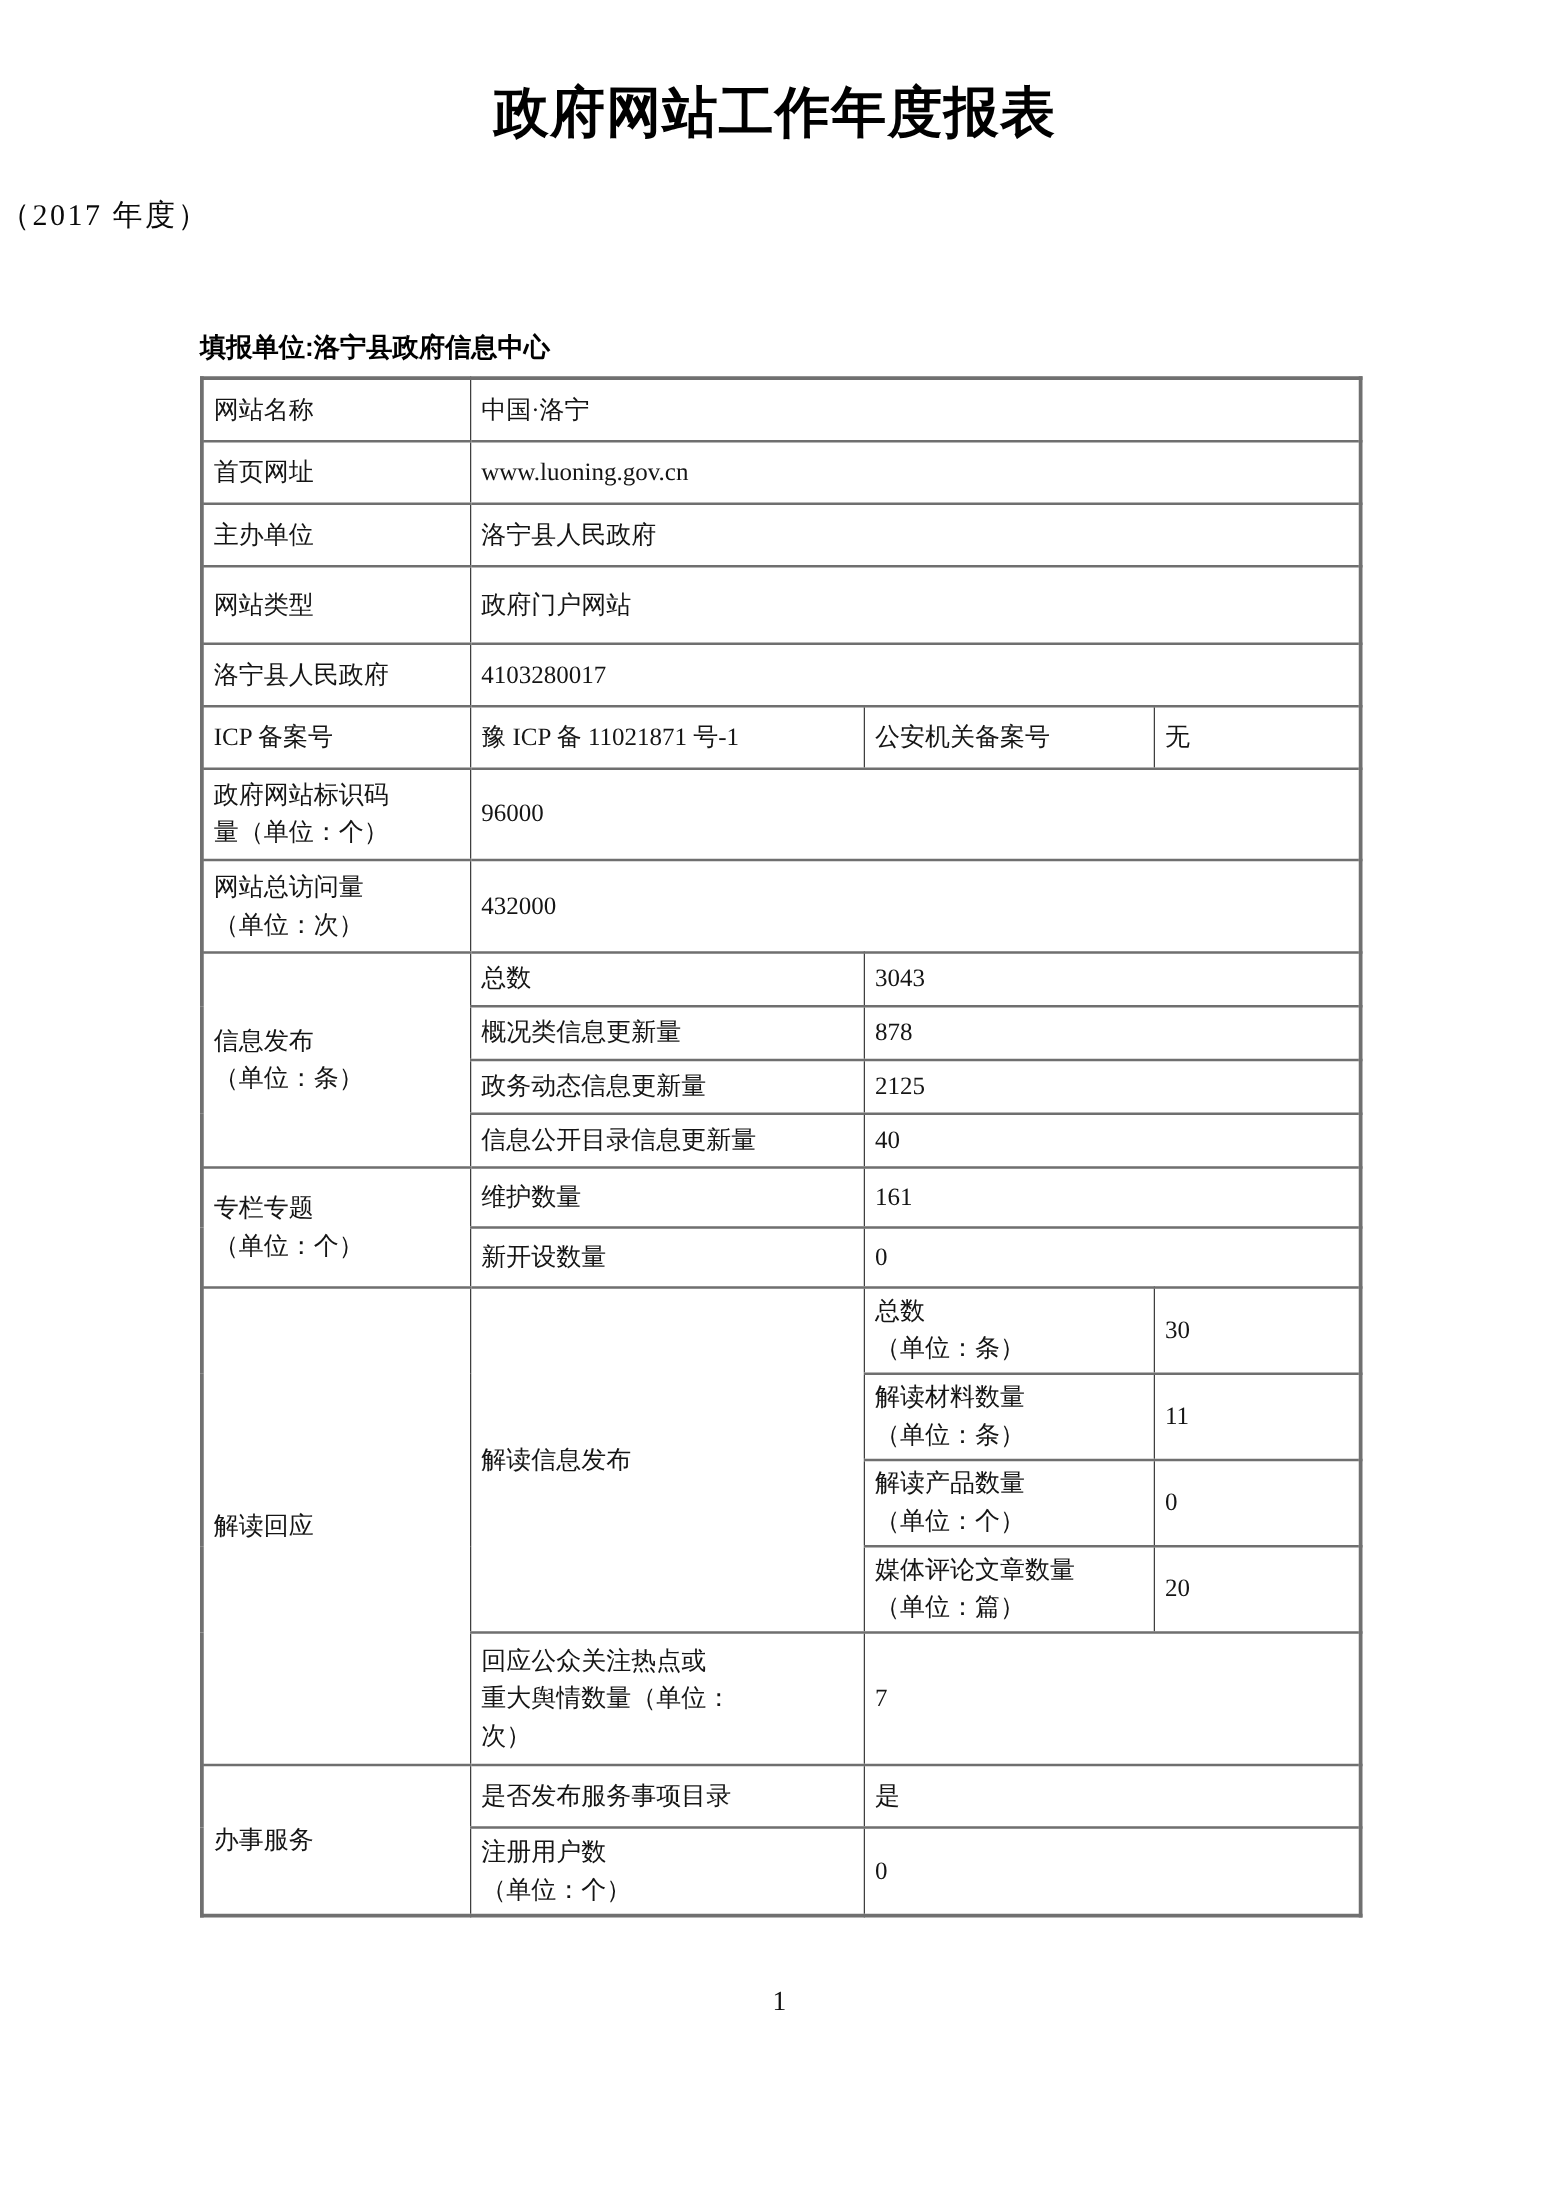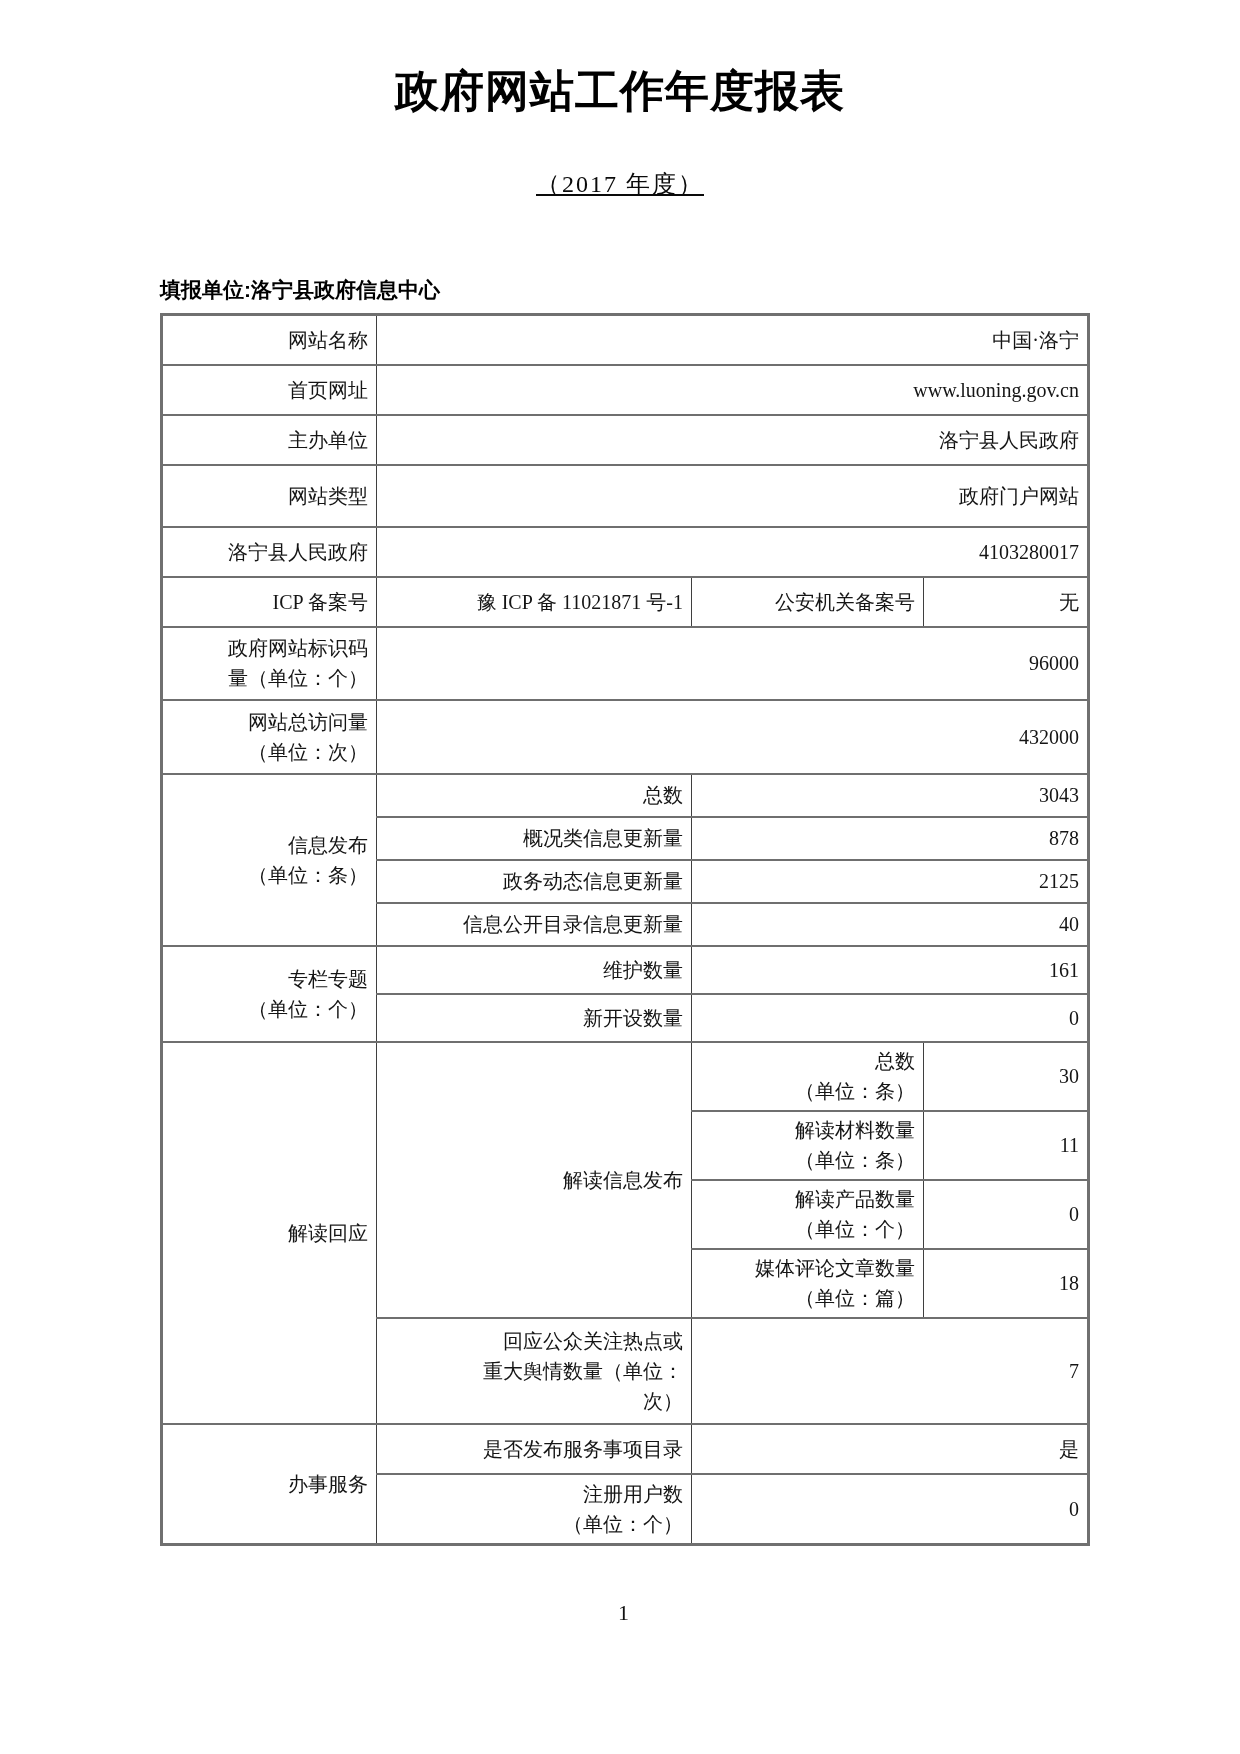--- a/index.html
+++ b/index.html
@@ -20,47 +20,46 @@
     padding-top: 68px;
     text-align: center;
     font-size: 44px;
     line-height: 1.05;
     font-weight: 700;
     font-family: "DejaVu Sans", "Liberation Sans", sans-serif;
     letter-spacing: 1px;
     color: #000000;
   }
   .subtitle {
-    margin-top: 54px;
-    text-align: center;
+    margin-top: 42px;
+    text-align: left;
     font-size: 24px;
     letter-spacing: 2px;
     color: #0a0a0a;
-    text-decoration: underline;
   }
   .unit-line {
     margin: 76px 0 9px 160px;
     font-size: 21px;
     font-weight: 700;
     color: #000000;
     font-family: Liberation Sans, sans-serif;
   }
   table.report {
     margin-left: 160px;
     width: 927px;
     border-collapse: collapse;
     table-layout: fixed;
     border: 3px solid #707070;
   }
   table.report td {
     border-top: 2px solid #6f6f6f;
     border-bottom: 2px solid #6f6f6f;
     border-left: 1.5px solid #3f3f3f;
     border-right: 1.5px solid #3f3f3f;
-    text-align: right;
+    text-align: left;
     vertical-align: middle;
     font-size: 20px;
     line-height: 1.5;
     padding: 2px 8px;
     white-space: pre-line;
     color: #151515;
   }
   .page-number {
     margin-top: 54px;
     margin-left: 160px;
@@ -164,21 +163,21 @@
         <td>11</td>
       </tr>
       <tr style="height:69px">
         <td>解读产品数量
 （单位：个）</td>
         <td>0</td>
       </tr>
       <tr style="height:69px">
         <td>媒体评论文章数量
 （单位：篇）</td>
-        <td>18</td>
+        <td>20</td>
       </tr>
       <tr style="height:106px">
         <td>回应公众关注热点或
 重大舆情数量（单位：
 次）</td>
         <td colspan="2">7</td>
       </tr>
       <tr style="height:50px">
         <td rowspan="2">办事服务</td>
         <td>是否发布服务事项目录</td>

